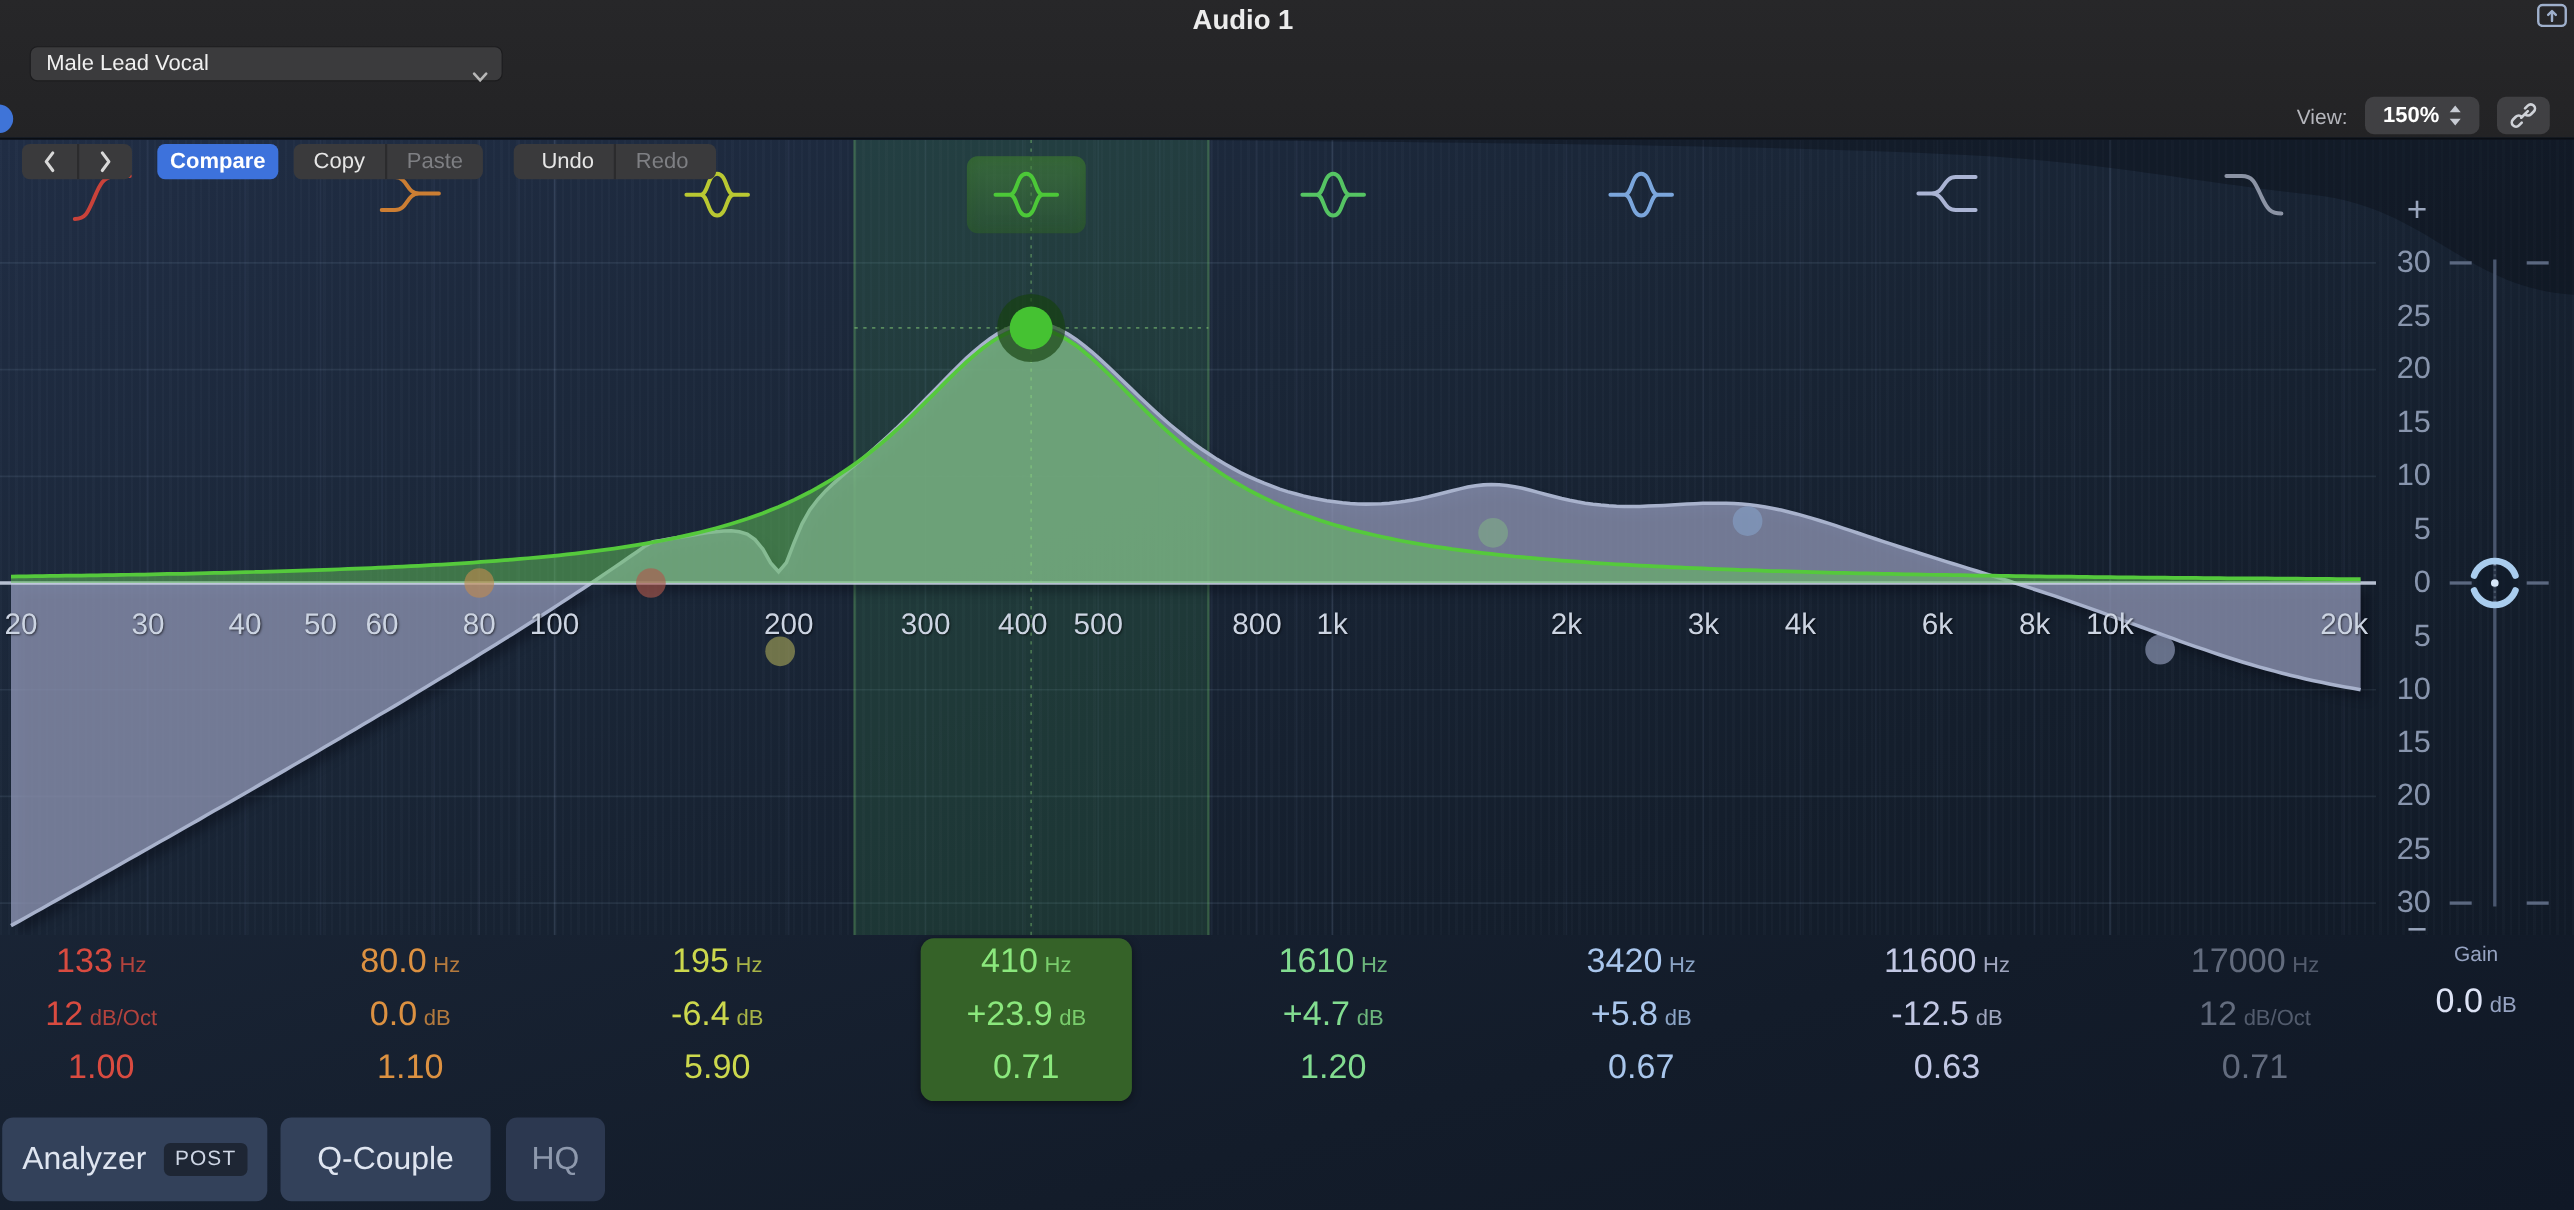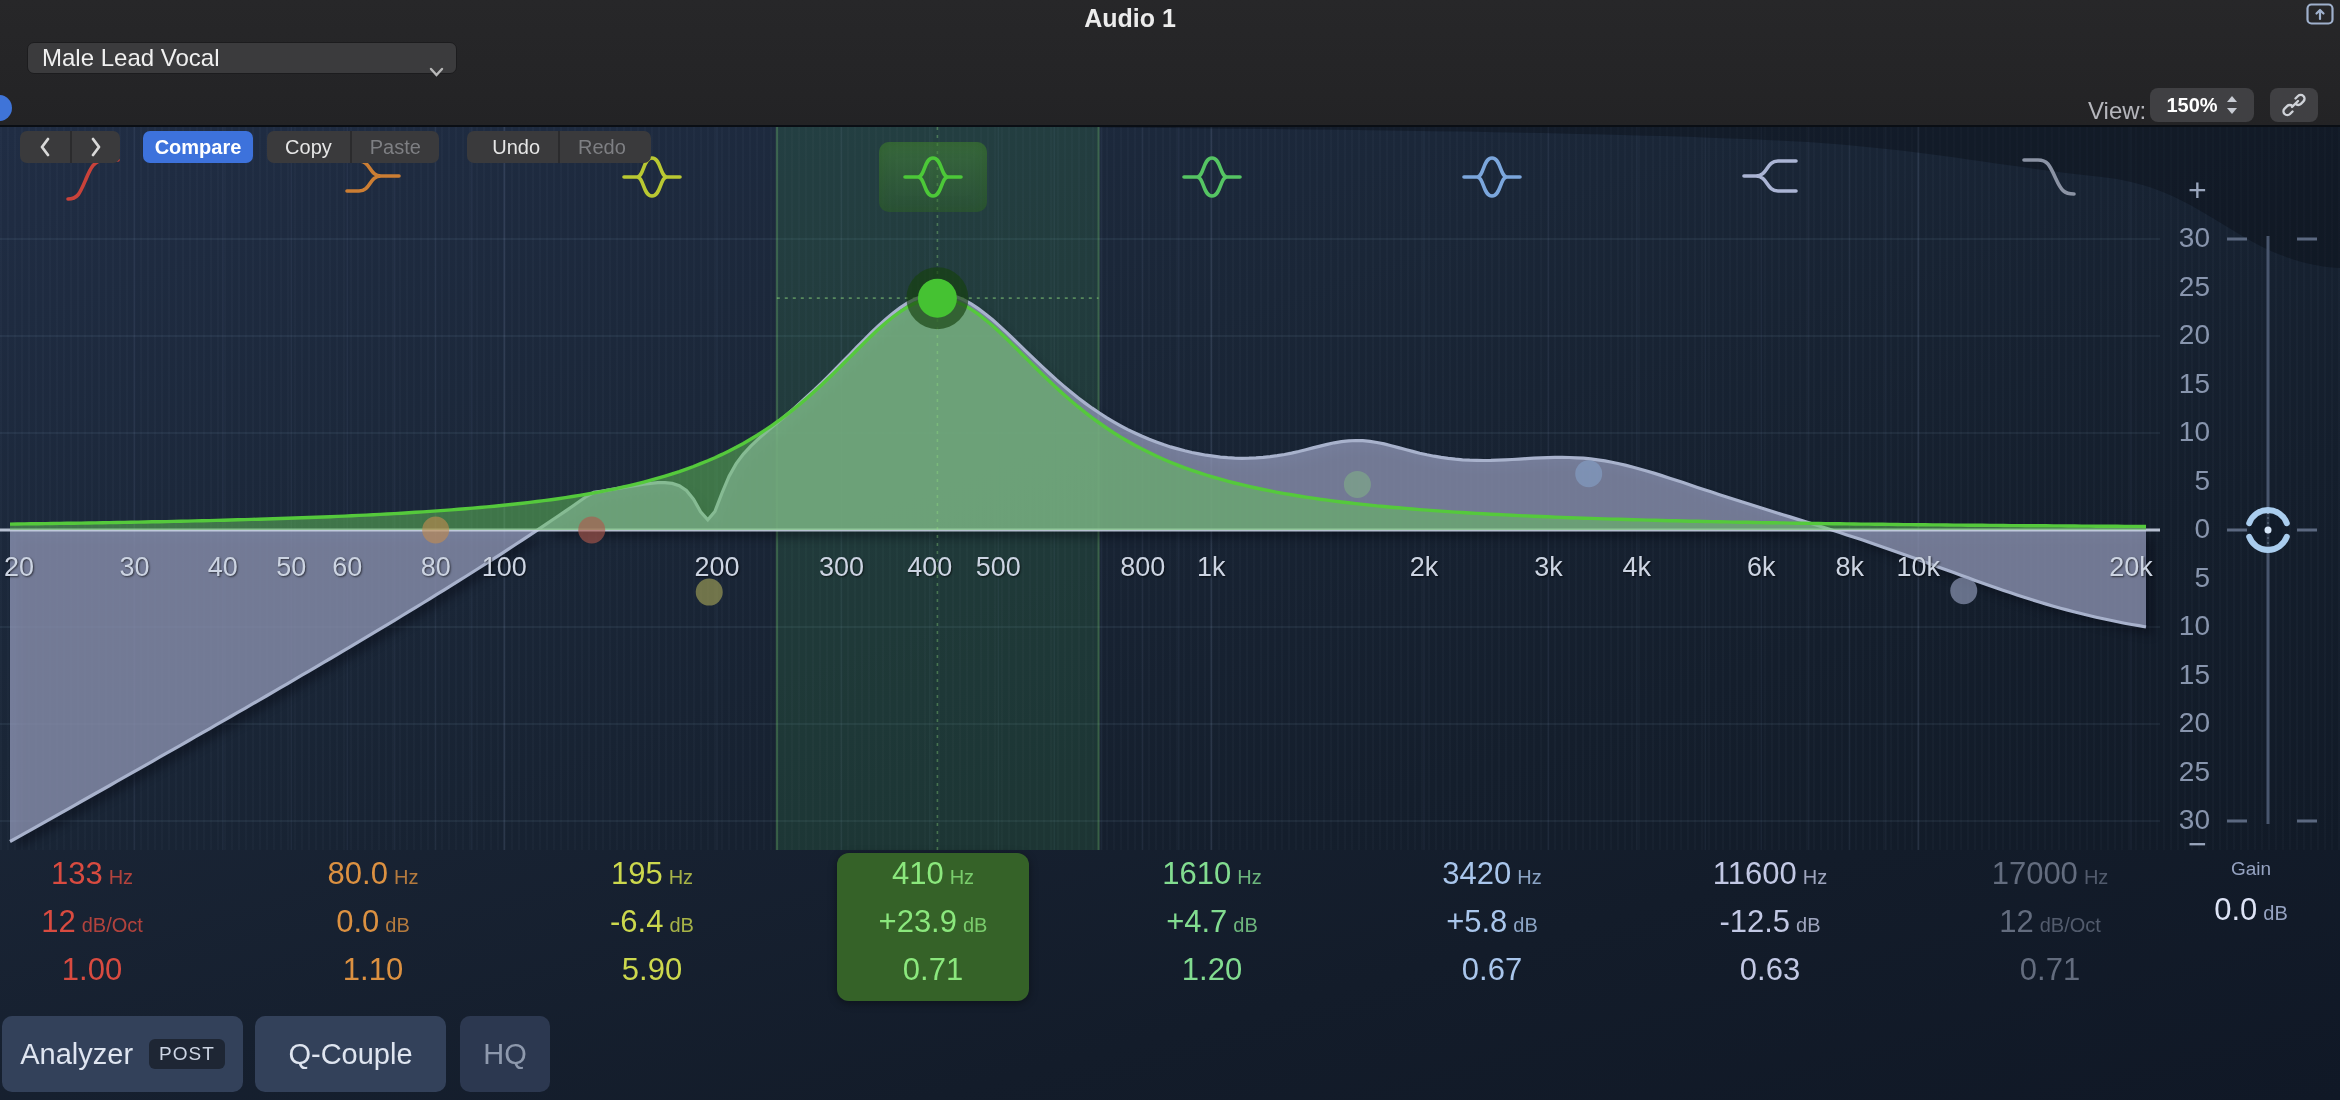--- a/index.html
+++ b/index.html
@@ -2,34 +2,34 @@
 <html><head>
 <meta charset="utf-8">
 <style>
   html,body{margin:0;padding:0;background:#0e1520;}
   *{box-sizing:border-box;font-family:"Liberation Sans",sans-serif;}
   #stage{position:relative;width:2340px;height:1100px;overflow:hidden;background:linear-gradient(165deg,#223048 0%,#1a2536 45%,#131c2a 78%,#101826 100%);}
   
   #header{position:absolute;left:0;top:0;width:2340px;height:127px;background:linear-gradient(180deg,#272729 0%,#232325 100%);border-bottom:2px solid #0a0e14;z-index:30;}
   #title{position:absolute;left:1020px;top:4px;width:220px;text-align:center;color:#ececec;font-size:25px;font-weight:bold;}
   #bypass-sliver{position:absolute;left:-14px;top:95px;width:26px;height:26px;border-radius:50%;background:#3f74d8;}
-  #preset{position:absolute;left:27px;top:42px;width:430px;height:32px;background:#3b3b3d;border:1px solid #1c1c1e;border-radius:7px;color:#f0f0f0;font-size:24px;line-height:30px;padding:0 14px;cursor:default;}
+  #preset{position:absolute;left:27px;top:42px;width:430px;height:32px;background:#3b3b3d;border:1px solid #1c1c1e;border-radius:7px;color:#f0f0f0;font-size:20px;line-height:30px;padding:0 14px;cursor:default;}
   #preset .chev{position:absolute;right:12px;top:11px;}
   .hbtn{position:absolute;top:91px;height:32px;border-radius:7px;background:#3a3a3c;color:#e6e6e6;font-size:20px;display:flex;align-items:center;justify-content:center;margin-top:40px;}
   #nav-group{left:20px;width:100px;overflow:hidden;padding:0;}
   #nav-group .cell{width:50%;height:100%;display:flex;align-items:center;justify-content:center;}
   #nav-group .cell+.cell{border-left:2px solid #2b2b2d;}
   #compare-btn{left:143px;width:110px;background:#3d72dc;color:#fff;font-weight:bold;}
   .seg-group{padding:0;overflow:hidden;}
   .seg-group .seg{height:100%;display:flex;align-items:center;justify-content:center;padding:16px 18px;}
   .seg-group .seg+.seg{border-left:2px solid #2b2b2d;}
   #copy-group{left:267px;width:172px;}
   #undo-group{left:467px;width:184px;}
   .seg.dim{color:#7e7f83;}
-  #view-label{position:absolute;left:2088px;top:97px;color:#b5b6bc;font-size:24px;}
+  #view-label{position:absolute;left:2088px;top:97px;color:#b5b6bc;font-size:19px;}
   #view-stepper{position:absolute;left:2150px;top:88px;width:104px;height:34px;background:#404043;border-radius:8px;color:#fff;font-weight:bold;font-size:20px;display:flex;align-items:center;justify-content:center;gap:8px;}
   #link-btn{position:absolute;left:2270px;top:88px;width:48px;height:34px;background:#404043;border-radius:8px;display:flex;align-items:center;justify-content:center;}
   #corner-btn{position:absolute;left:2306px;top:3px;width:28px;height:22px;}
   
   #plot-bg{position:absolute;left:0;top:127px;width:2340px;height:723px;background:
      repeating-linear-gradient(90deg,rgba(190,210,240,0.022) 0 2px,transparent 2px 7px),
      linear-gradient(160deg,#202d44 0%,#1a2637 40%,#141e2c 75%,#111a27 100%);}
   #plot-svg{position:absolute;left:0;top:127px;z-index:5;}
   #band-icons{position:absolute;left:0;top:142px;width:2340px;height:80px;z-index:10;}
   .band-icon{position:absolute;width:108px;height:70px;margin-left:-54px;display:flex;align-items:center;justify-content:center;border-radius:10px;cursor:pointer;}

